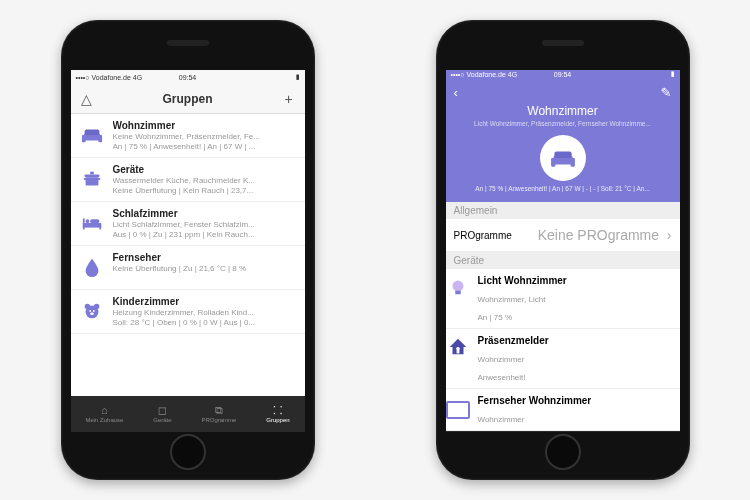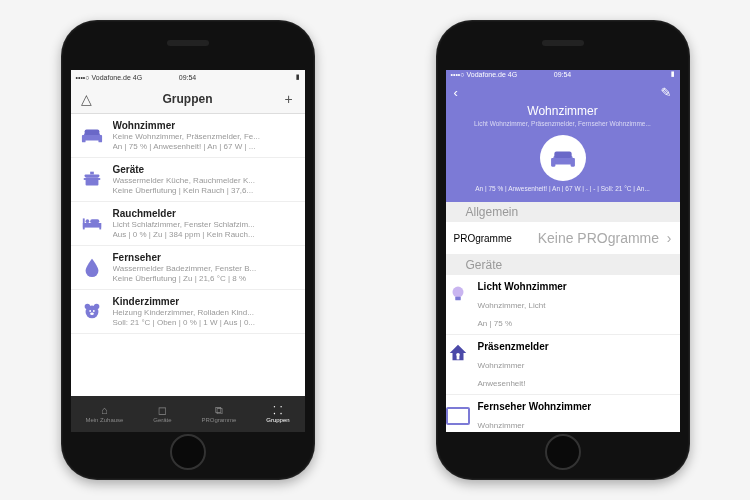--- a/index.html
+++ b/index.html
@@ -108,21 +108,21 @@
     color:#fff;
     text-align:center;
     padding: 4px 8px 10px;
   }
   .hero .topline { display:flex; justify-content:space-between; align-items:center; font-size:13px; height:20px; }
   .hero .h-title { font-size:12px; font-weight:500; margin-top:2px; }
   .hero .h-sub { font-size:6.5px; opacity:0.7; margin-top:2px; white-space:nowrap; overflow:hidden; text-overflow:ellipsis; }
   .hero .circle { width:46px; height:46px; background:#fff; border-radius:50%; margin:8px auto 4px; display:flex; align-items:center; justify-content:center; }
   .hero .circle svg { width:26px; height:26px; }
   .status-strip { font-size:6.5px; opacity:0.85; white-space:nowrap; overflow:hidden; text-overflow:ellipsis; margin-top:4px; }
-  .section-label { background:#eee; color:#999; font-size:12px; padding:3px 20px; }
+  .section-label { background:#eee; color:#999; font-size:10px; padding:3px 8px; }
   .cell {
     display:flex; justify-content:space-between; align-items:center;
     padding:8px 8px; border-bottom:1px solid #eee; font-size:10px;
   }
   .cell .right { color:#aaa; font-size:14px; }
   .device-row { display:flex; align-items:flex-start; padding:6px 0; border-bottom:1px solid #eee; }
   .device-row .dev-icon { width:24px; height:24px; margin-right:8px; display:flex; align-items:center; justify-content:center; }
   .device-row .dev-icon svg{ width:22px; height:22px; }
   .device-row .dev-icon.tv { width:24px; height:18px; border:2px solid #7c7ad6; border-radius:2px; align-self:center;}
   .device-row .texts .title-line{font-size:10px; font-weight:600;}
@@ -207,57 +207,56 @@
       </div>
       <div class="row">
         <span class="icon-box">
             <svg viewBox="0 0 24 24">
               <use href="#ico-pot"></use>
             </svg>
           </span>
         <div class="texts">
           <div class="title-line">Geräte</div>
           <div class="sub-line">Wassermelder Küche, Rauchmelder K...</div>
-          <div class="sub-line">Keine Überflutung | Kein Rauch | 37,6...</div>
+          <div class="sub-line">Keine Überflutung | Kein Rauch | 23,7...</div>
         </div>
       </div>
       <div class="row">
         <span class="icon-box">
             <svg viewBox="0 0 24 24">
               <use href="#ico-bed"></use>
             </svg>
           </span>
         <div class="texts">
-          <div class="title-line">Rauchmelder</div>
+          <div class="title-line">Schlafzimmer</div>
           <div class="sub-line">Licht Schlafzimmer, Fenster Schlafzim...</div>
-          <div class="sub-line">Aus | 0 % | Zu | 384 ppm | Kein Rauch...</div>
+          <div class="sub-line">Aus | 0 % | Zu | 231 ppm | Kein Rauch...</div>
         </div>
       </div>
       <div class="row">
         <span class="icon-box">
             <svg viewBox="0 0 24 24">
               <use href="#ico-drop"></use>
             </svg>
           </span>
         <div class="texts">
           <div class="title-line">Fernseher</div>
-          <div class="sub-line">Wassermelder Badezimmer, Fenster B...</div>
           <div class="sub-line">Keine Überflutung | Zu | 21,6 °C | 8 %</div>
         </div>
       </div>
       <div class="row">
         <span class="icon-box">
             <svg viewBox="0 0 24 24">
               <use href="#ico-bear"></use>
             </svg>
           </span>
         <div class="texts">
           <div class="title-line">Kinderzimmer</div>
           <div class="sub-line">Heizung Kinderzimmer, Rolladen Kind...</div>
-          <div class="sub-line">Soll: 21 °C | Oben | 0 % | 1 W | Aus | 0...</div>
+          <div class="sub-line">Soll: 28 °C | Oben | 0 % | 0 W | Aus | 0...</div>
         </div>
       </div>
     </div>
     <div class="tabbar">
       <div class="tab">
           <span class="tab-ico">⌂</span>
           <span>Mein Zuhause</span>
         </div>
       <div class="tab">
           <span class="tab-ico">◻</span>

